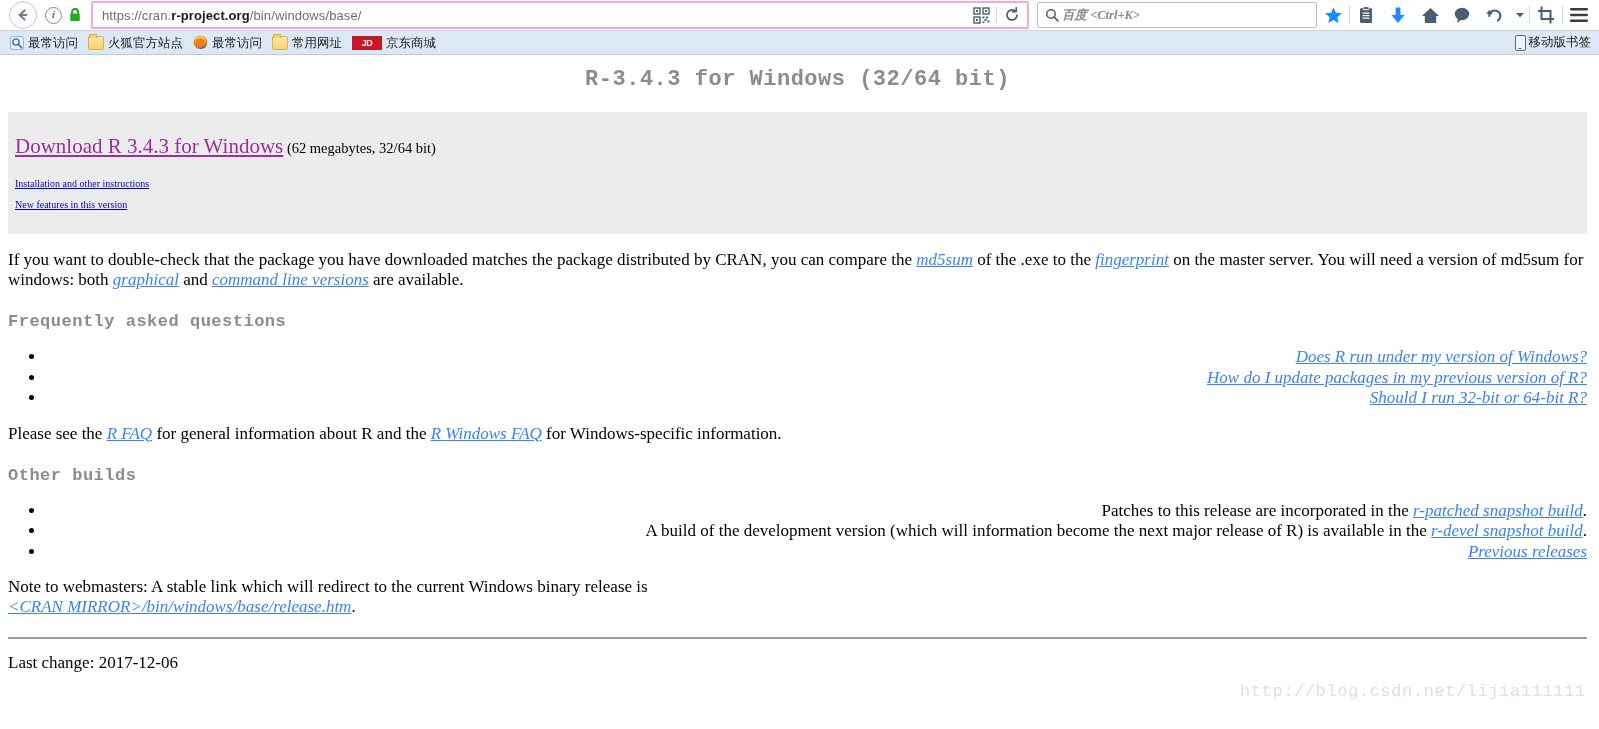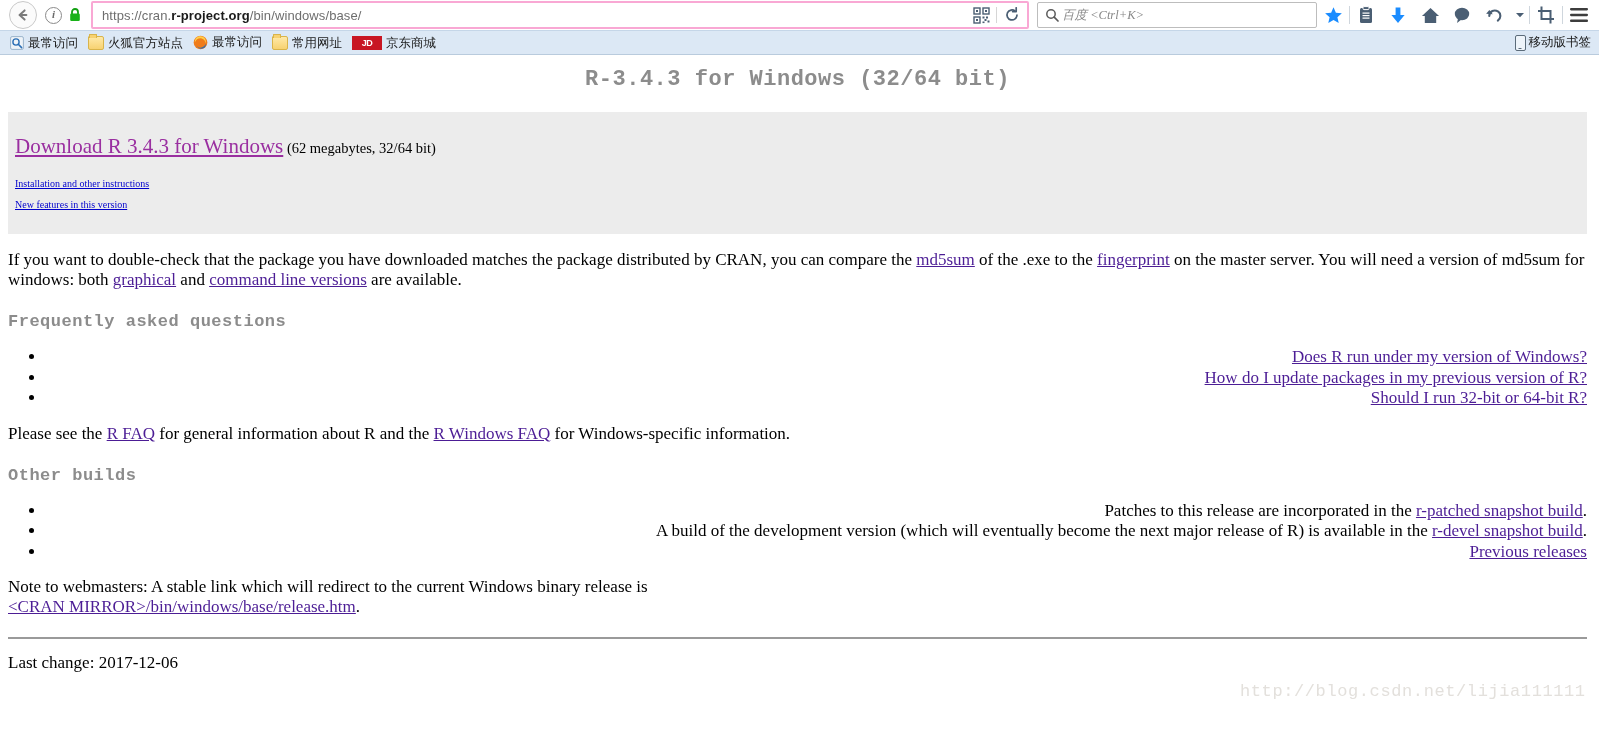--- a/index.html
+++ b/index.html
@@ -97,20 +97,21 @@
   .search-box {
     flex: none;
     width: 278px;
     height: 24px;
     border: 1px solid #bdbdbd;
     border-radius: 2px;
     background: #ffffff;
     display: flex;
     align-items: center;
     margin-left: 5px;
+    font-weight: bold;
   }
   .search-ph {
     font-family: "Liberation Serif", serif;
     font-size: 12.5px;
     color: #888888;
     font-style: italic;
     padding-left: 3px;
   }
 
   .tool-icons {
@@ -133,20 +134,21 @@
     border-top: 1px solid #c5d6e8;
     border-bottom: 1px solid #b9cbdd;
     display: flex;
     align-items: center;
     padding: 0 6px;
     box-sizing: border-box;
     position: relative;
   }
   .bm-item {
     display: flex;
+    align-items: center;
     gap: 4px;
     padding: 1px 6px 1px 4px;
     font-family: "Liberation Sans", sans-serif;
     font-size: 12.5px;
     color: #1b1b1b;
     white-space: nowrap;
   }
   .bm-label { line-height: 14px; }
   .bm-right {
     position: absolute;
@@ -255,22 +257,23 @@
     display: inline-block;
   }
 
   p.body-text {
     font-size: 17px;
     color: #000000;
     line-height: 20px;
     margin: 16px 0 0 0;
   }
   p.body-text a, ul.body-list a {
-    color: #4c1d95;
+    color: #3b82f6;
     text-decoration: underline;
+    font-style: italic;
   }
   ul.body-list {
     margin: 16px 0 0 0;
     padding-left: 38px;
     font-size: 17px;
     line-height: 19.5px;
     text-align: right;
   }
   ul.body-list li { margin: 0 0 1px 0; }
 
@@ -483,21 +486,21 @@
     <li><a href="#">How do I update packages in my previous version of R?</a></li>
     <li><a href="#">Should I run 32-bit or 64-bit R?</a></li>
   </ul>
 
   <p class="body-text"><span>Please see the </span><a href="#">R FAQ</a><span> for general information about R and the </span><a href="#">R Windows FAQ</a><span> for Windows-specific information.</span></p>
 
   <h2 class="section-title">Other builds</h2>
 
   <ul class="body-list">
     <li><span>Patches to this release are incorporated in the </span><a href="#">r-patched snapshot build</a><span>.</span></li>
-    <li><span>A build of the development version (which will eventually become the next major release of R) is available in the </span><a href="#">r-devel snapshot build</a><span>.</span></li>
+    <li><span>A build of the development version (which will information become the next major release of R) is available in the </span><a href="#">r-devel snapshot build</a><span>.</span></li>
     <li><a href="#">Previous releases</a></li>
   </ul>
 
   <p class="body-text"><span>Note to webmasters: A stable link which will redirect to the current Windows binary release is</span><br><a href="#">&lt;CRAN MIRROR&gt;/bin/windows/base/release.htm</a><span>.</span></p>
 
   <hr class="rule">
 
   <div class="last-change">Last change: 2017-12-06</div>
 </div>
 

